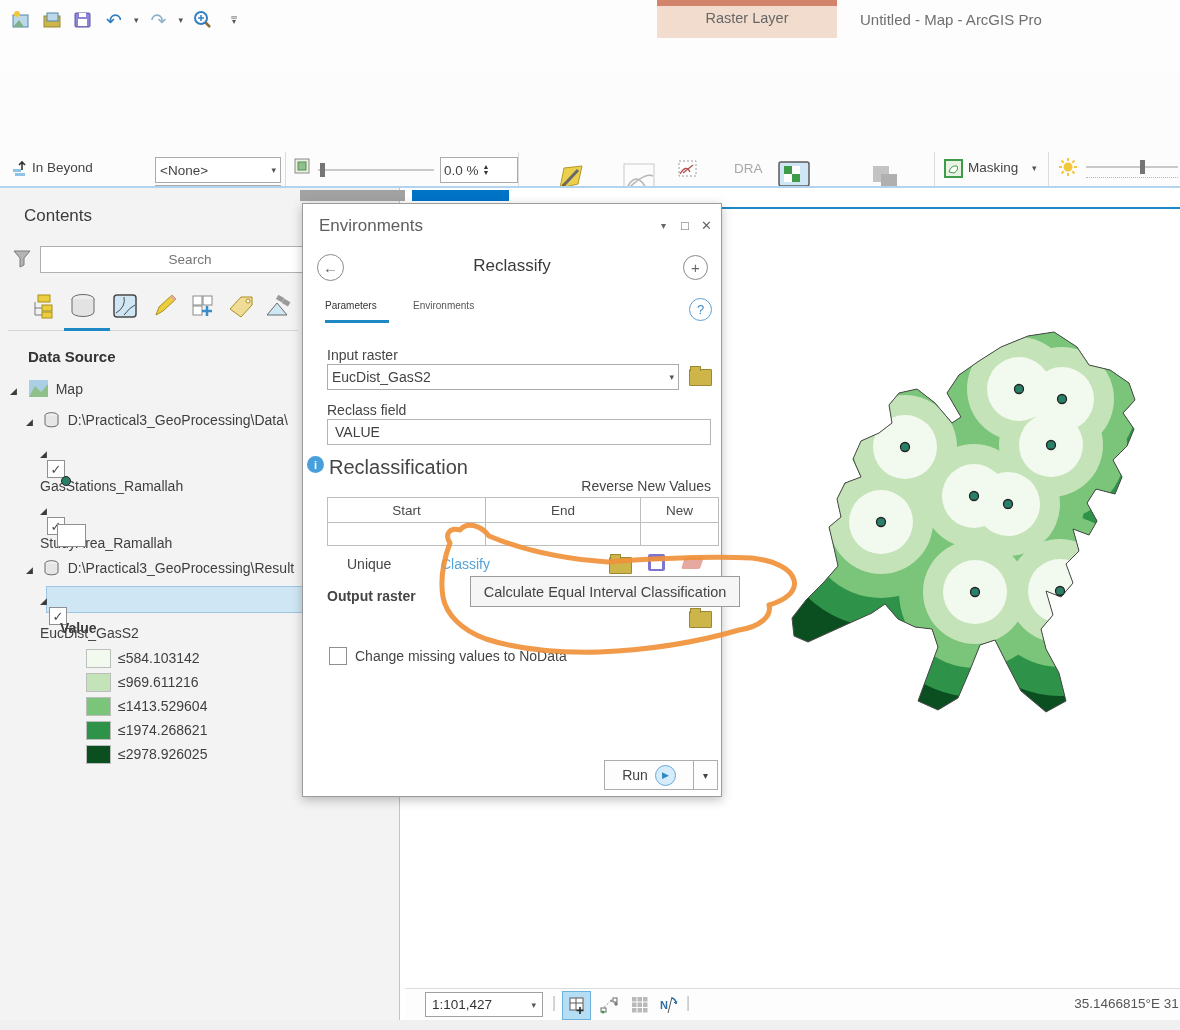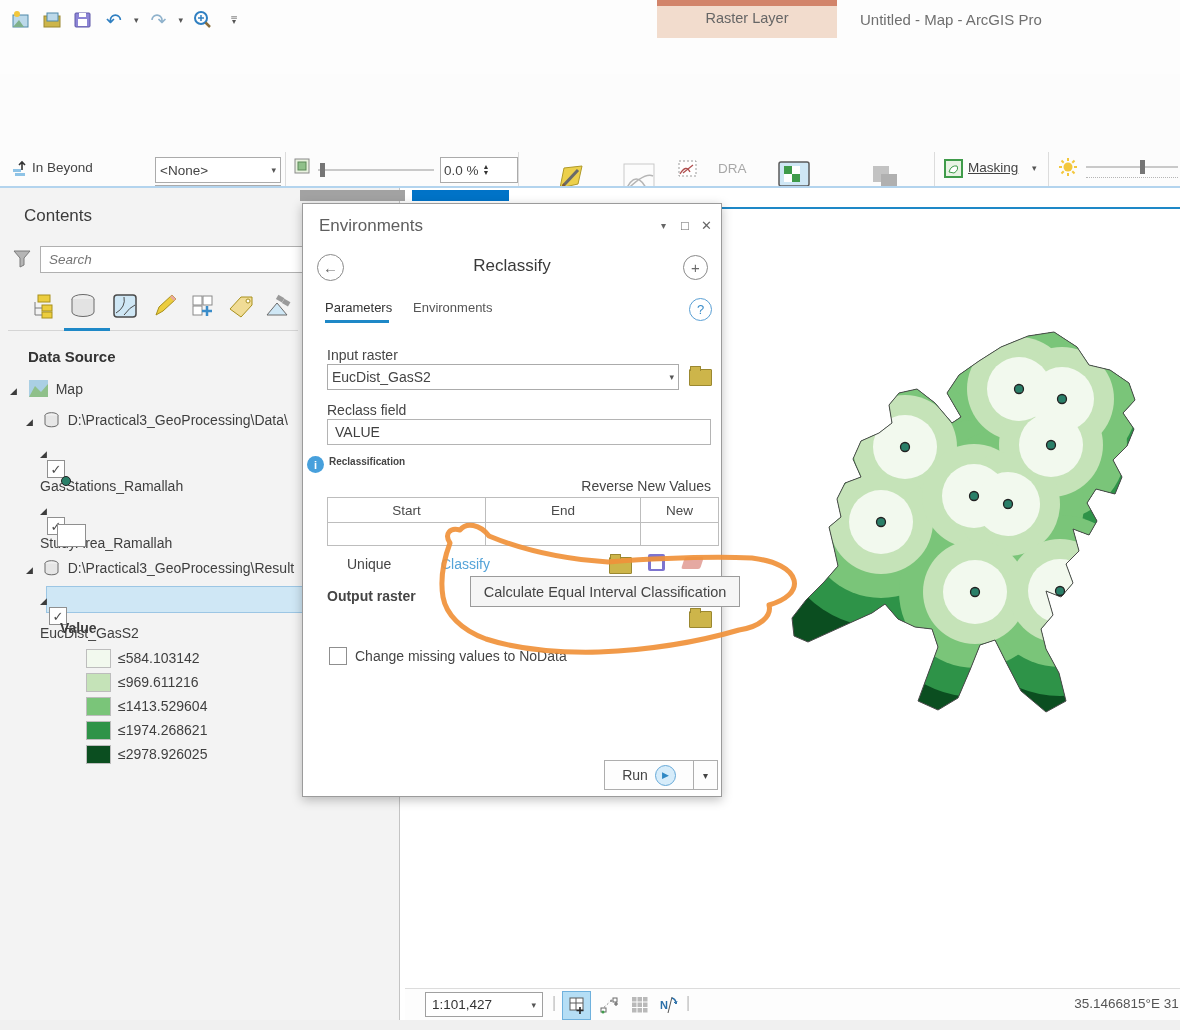--- a/index.html
+++ b/index.html
@@ -37,22 +37,22 @@
   .track{height:2px;background:#c9c9c9;position:absolute;}
   .thumb{width:5px;height:14px;background:#757575;position:absolute;}
   .ticks{position:absolute;height:0;border-bottom:1px dotted #b5b5b5;}
   .bigbtn{position:absolute;width:62px;text-align:center;font-size:13.5px;color:#444;line-height:16px;}
   .bigbtn.dis{color:#a9a9a9;}
   .bluebar{left:0;top:186px;width:1180px;height:2px;background:#b3d4ee;}
   
   .contents{left:0;top:188px;width:399px;height:842px;background:#f3f3f3;border-right:1px solid #c4c4c4;}
   .c-title{left:24px;top:206px;font-size:17px;color:#3c3c3c;}
   .searchbox{left:40px;top:246px;width:300px;height:27px;border:1px solid #b0b0b0;background:#fff;
-             font-style:italic;font-size:13.5px;color:#757575;padding:0 8px;box-sizing:border-box;
-             font-family:"Liberation Sans",sans-serif;}
+             font-size:13.5px;color:#757575;padding:0 8px;box-sizing:border-box;
+             font-family:"Liberation Sans",sans-serif;text-align:center;}
   .ctool{top:290px;width:30px;height:32px;display:flex;align-items:center;justify-content:center;}
   .c-underline{left:8px;top:330px;width:290px;height:1px;background:#d5d5d5;}
   .c-underline-active{left:64px;top:328px;width:46px;height:3px;background:#1e88c7;}
   .ds-head{left:28px;top:348px;font-size:15px;font-weight:bold;color:#333;}
   .trow{font-size:14px;color:#3f3f3f;white-space:nowrap;}
   .exp{font-size:9px;color:#3c3c3c;}
   .cb{width:16px;height:16px;background:#fff;border:1px solid #8f8f8f;display:flex;
       align-items:center;justify-content:center;font-size:13px;color:#4a4a4a;}
   .sel-row{left:46px;top:586px;width:258px;height:27px;background:#cfe7f5;border:1px solid #9cc6e4;box-sizing:border-box;}
   .swatch{width:23px;height:17px;border:1px solid #bdbdbd;position:absolute;left:86px;}
@@ -71,21 +71,21 @@
   .coords{left:1030px;top:996px;width:160px;font-size:13.5px;color:#555;text-align:right;}
   
   .gp{left:302px;top:203px;width:420px;height:594px;background:#fff;border:1px solid #9b9b9b;
       box-shadow:0 3px 10px rgba(0,0,0,0.25);box-sizing:border-box;}
   .gp .rel{position:absolute;}
   .gp-title{left:16px;top:12px;font-size:17px;color:#5f5f5f;}
   .gp-winbtn{top:14px;font-size:13px;color:#666;}
   .circlebtn{width:25px;height:25px;border:1.5px solid #8a8a8a;border-radius:50%;color:#6a6a6a;
              display:flex;align-items:center;justify-content:center;font-size:15px;}
   .gp-tool-title{left:0;top:52px;width:418px;text-align:center;font-size:17px;color:#3a3a3a;}
-  .gp-tab{font-size:13px;}
+  .gp-tab{font-size:10px;}
   .tabline{left:22px;top:116px;width:64px;height:3px;background:#1e88c7;}
   .flabel{font-size:14px;color:#454545;}
   .tb{border:1px solid #b4b4b4;background:#fff;height:26px;box-sizing:border-box;font-size:14px;color:#3f3f3f;
       font-family:"Liberation Sans",sans-serif;padding:0 7px;}
   .gp table{border-collapse:collapse;position:absolute;left:24px;top:293px;}
   .gp th,.gp td{border:1px solid #bdbdbd;font-weight:normal;font-size:13.5px;color:#4a4a4a;}
   .gp th{height:22px;text-align:center;}
   .gp td{height:20px;}
   .linkblue{color:#54a3d8;font-size:14px;}
   .icon-folder{width:21px;height:15px;background:#cdb54a;border:1px solid #9b8830;border-radius:1px;position:relative;}
@@ -238,21 +238,21 @@
         <rect x="2" y="2" width="30" height="30" fill="none" stroke="#c9c9c9"></rect>
         <path d="M3,30 Q14,4 26,30 M3,30 Q22,10 31,14" fill="none" stroke="#b5b5b5" stroke-width="1.5"></path>
       </svg>
     <div><span>Stretch</span></div>
     <div><span>Type</span> <span class="caret">▾</span></div></div>
   <span class="abs" style="left:678px;top:86px;">
     <svg width="20" height="18">
         <rect x="1" y="1" width="17" height="15" fill="#fff" stroke="#9a9a9a" stroke-dasharray="2,2"></rect>
         <path d="M2,14 Q8,4 12,12 M5,13 L15,5" stroke="#b05050" stroke-width="1.3" fill="none"></path>
       </svg></span>
-  <span class="abs rlabel dis" style="left:718px;top:87px;text-align:right;">DRA</span>
+  <span class="abs rlabel dis" style="left:734px;top:87px;text-align:right;">DRA</span>
   <div class="bigbtn" style="left:758px;top:86px;width:72px;">
     <svg width="36" height="34">
         <rect x="3" y="2" width="30" height="24" rx="2" fill="#cfe7f5" stroke="#5a5a5a" stroke-width="1.5"></rect>
         <rect x="8" y="6" width="8" height="8" fill="#3f9b4a"></rect>
         <rect x="16" y="14" width="8" height="8" fill="#3f9b4a"></rect>
         <rect x="16" y="6" width="8" height="8" fill="#fff"></rect>
         <rect x="8" y="14" width="8" height="8" fill="#fff"></rect>
         <rect x="14" y="26" width="8" height="3" fill="#8a8a8a"></rect>
         <rect x="10" y="29" width="16" height="2" fill="#8a8a8a"></rect>
       </svg>
@@ -266,21 +266,21 @@
     <div><span>Band</span></div>
     <div><span>Combination</span> <span class="caret">▾</span></div></div>
   <div class="abs rgl" style="left:695px;width:180px;">Rendering</div>
   <div class="abs rsep" style="left:934px;"></div>
 
   <span class="abs" style="left:944px;top:85px;">
     <svg width="20" height="20">
         <rect x="1" y="1" width="17" height="17" fill="#e8f3e4" stroke="#3f9b4a" stroke-width="2"></rect>
         <path d="M5,13 Q7,6 13,7 Q15,11 10,14 Z" fill="#fff" stroke="#3f9b4a"></path>
       </svg></span>
-  <span class="abs rlabel" style="left:968px;top:86px;text-decoration:underline;">Masking</span>
+  <span class="abs rlabel" style="left:968px;top:86px;">Masking</span>
   <span class="abs caret" style="left:1032px;top:89px;">▾</span>
   <div class="abs rsep" style="left:1048px;"></div>
 
   <span class="abs" style="left:1058px;top:83px;">
     <svg width="20" height="20">
         <circle cx="10" cy="10" r="4.5" fill="#f3c73c"></circle>
         <g stroke="#f3c73c" stroke-width="2">
           <line x1="10" y1="1" x2="10" y2="4"></line>
           <line x1="10" y1="16" x2="10" y2="19"></line>
           <line x1="1" y1="10" x2="4" y2="10"></line>
@@ -559,21 +559,21 @@
   <div class="rel combo" style="left:24px;top:160px;width:352px;height:26px;box-sizing:border-box;font-size:14px;">
     <span>EucDist_GasS2</span>
       <span class="caret">▾</span>
     </div>
   <span class="rel icon-folder" style="left:386px;top:165px;"></span>
 
   <div class="rel flabel" style="left:24px;top:198px;">Reclass field</div>
   <input class="rel tb" style="left: 24px; top: 215px; width: 384px;" value="VALUE">
 
   <span class="rel infoi" style="left:4px;top:252px;">i</span>
-  <div class="rel flabel" style="left:26px;top:252px;font-size:10px;font-weight:bold;">Reclassification</div>
+  <div class="rel flabel" style="left:26px;top:252px;font-size:20px;">Reclassification</div>
   <div class="rel flabel" style="left:24px;top:274px;width:384px;text-align:right;">Reverse New Values</div>
 
   <table>
     <tbody>
         <tr>
           <th style="width:155px;">Start</th>
         <th style="width:152px;">End</th>
         <th style="width:75px;">New</th>
         </tr>
     <tr>

